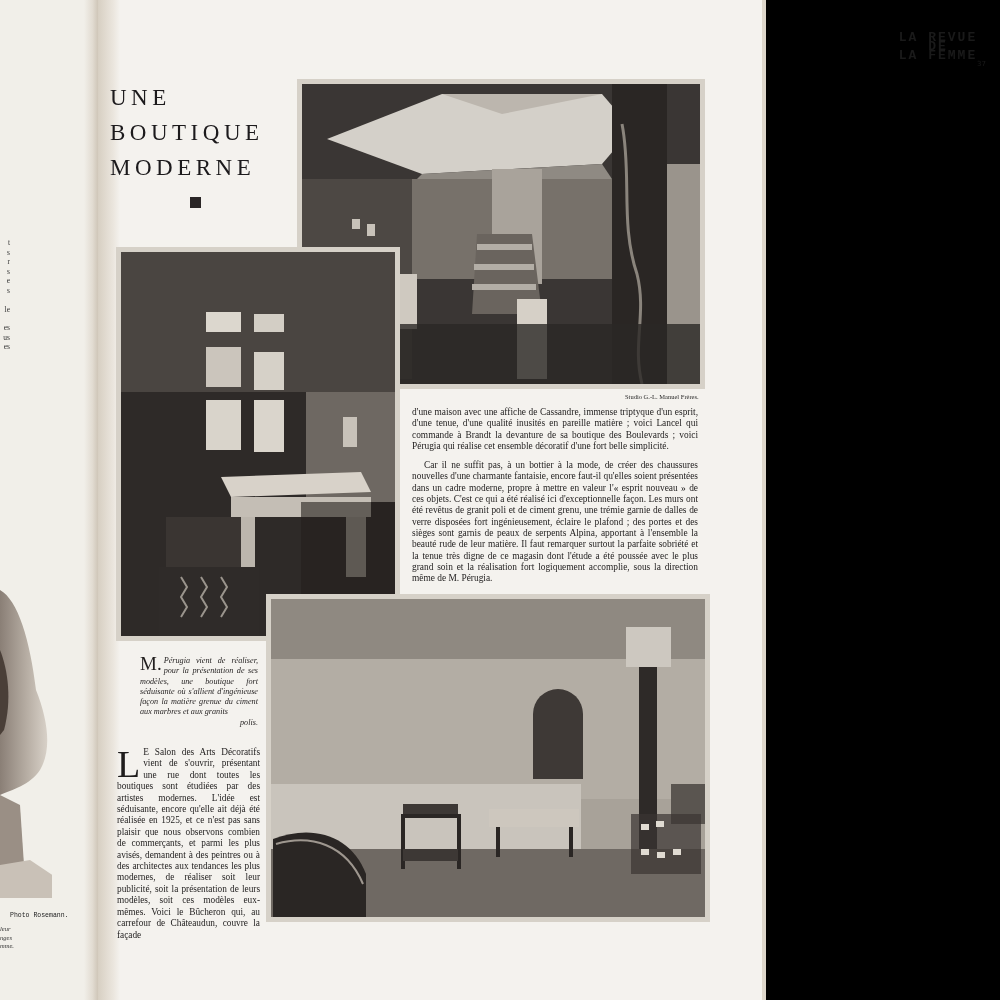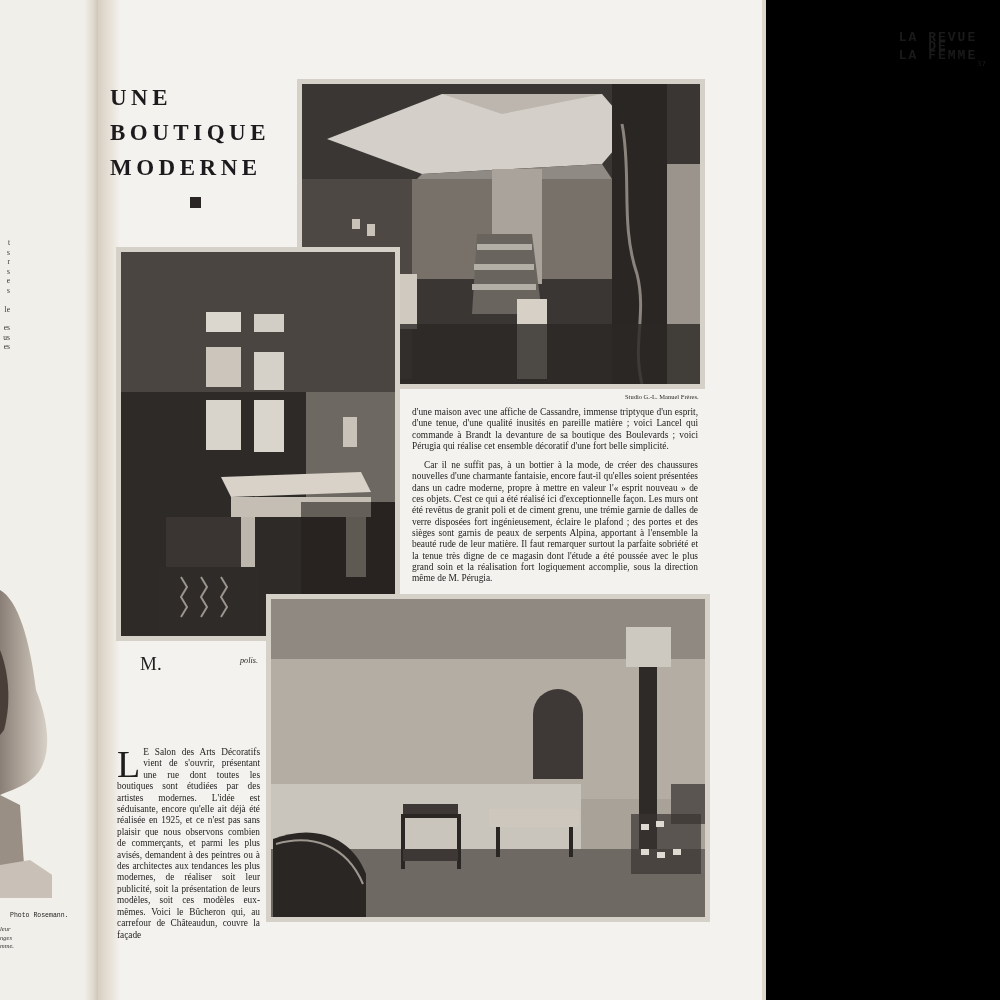--- a/index.html
+++ b/index.html
@@ -5,21 +5,21 @@
     html, body { margin:0; padding:0; }
     body { width:1000px; height:1000px; background:#000; position:relative; overflow:hidden; font-family:"Liberation Serif", serif; }
     .abs { position:absolute; }
     .left-page { left:0; top:0; width:98px; height:1000px; background:#f1efe9; }
     .left-page .fold { position:absolute; right:0; top:0; width:14px; height:1000px; background:linear-gradient(90deg,#f1efe9,#e2dcd2 60%,#cfc6b8); }
     .right-page { left:98px; top:0; width:668px; height:1000px; background:#f4f2ee; }
     .right-page .gutter { position:absolute; left:0; top:0; width:22px; height:1000px; background:linear-gradient(90deg,#d7cfc2,#ebe6de 70%,#f4f2ee); }
     .right-page .edge { position:absolute; right:0; top:0; width:4px; height:1000px; background:#ddd6ca; }
     .masthead { right:12px; top:33px; width:100px; text-align:center; font-family:Liberation Mono, monospace; font-weight:bold; font-size:13px; letter-spacing:2px; line-height:9px; color:#1a1a1a; }
     .page-number { right:14px; top:60px; font-family:"DejaVu Sans", sans-serif; font-weight:normal; font-size:7px; color:#1a1a1a; }
-    .title { left:110px; top:80px; font-family:"Liberation Serif", serif; font-size:23px; letter-spacing:4.5px; line-height:35px; color:#1c1a1c;font-weight:bold; }
+    .title { left:110px; top:80px; font-family:"Liberation Serif", serif; font-size:23px; letter-spacing:4.5px; line-height:35px; color:#1c1a1c; }
     .ornament { left:190px; top:197px; width:11px; height:11px; background:#2a2626; }
     .photo { background:#d6d1c8; padding:5px; box-sizing:border-box; }
     .photo .img { width:100%; height:100%; position:relative; overflow:hidden; }
     .photo-top { left:297px; top:79px; width:408px; height:310px; }
     .photo-top .img { background:
       linear-gradient(180deg, rgba(0,0,0,0) 0%, rgba(0,0,0,0) 30%, rgba(20,18,18,.6) 100%),
       radial-gradient(ellipse at 45% 20%, #d9d5cf 0%, #a9a39a 30%, #4c4845 60%, #242120 100%); }
     .photo-left { left:116px; top:247px; width:284px; height:394px; }
     .photo-left .img { background:radial-gradient(ellipse at 55% 40%, #8c857d 0%, #4a4541 40%, #231f1e 80%); }
     .photo-bottom { left:266px; top:594px; width:444px; height:328px; }
@@ -182,19 +182,20 @@
       <rect x="385" y="222" width="8" height="6" fill="#e0dbd2"></rect>
       <rect x="370" y="250" width="8" height="6" fill="#e0dbd2"></rect>
       <rect x="386" y="253" width="8" height="6" fill="#e0dbd2"></rect>
       <rect x="402" y="250" width="8" height="6" fill="#e0dbd2"></rect>
     </svg>
   </div>
 </div>
 
 <div class="abs caption">
   <span class="dropM">M.</span>
+  <span>Pérugia vient de réaliser, pour la présentation de ses modèles, une boutique fort séduisante où s'allient d'ingénieuse façon la matière grenue du ciment aux marbres et aux granits</span>
   <span class="last">polis.</span>
 </div>
 
 <div class="abs bodytext">
   <span class="dropL">L</span>
   <span>E Salon des Arts Décoratifs vient de s'ouvrir, présentant une rue dont toutes les boutiques sont étudiées par des artistes modernes. L'idée est séduisante, encore qu'elle ait déjà été réalisée en 1925, et ce n'est pas sans plaisir que nous observons combien de commerçants, et parmi les plus avisés, demandent à des peintres ou à des architectes aux tendances les plus modernes, de réaliser soit leur publicité, soit la présentation de leurs modèles, soit ces modèles eux-mêmes. Voici le Bûcheron qui, au carrefour de Châteaudun, couvre la façade</span>
 </div>
 
 </body></html>

